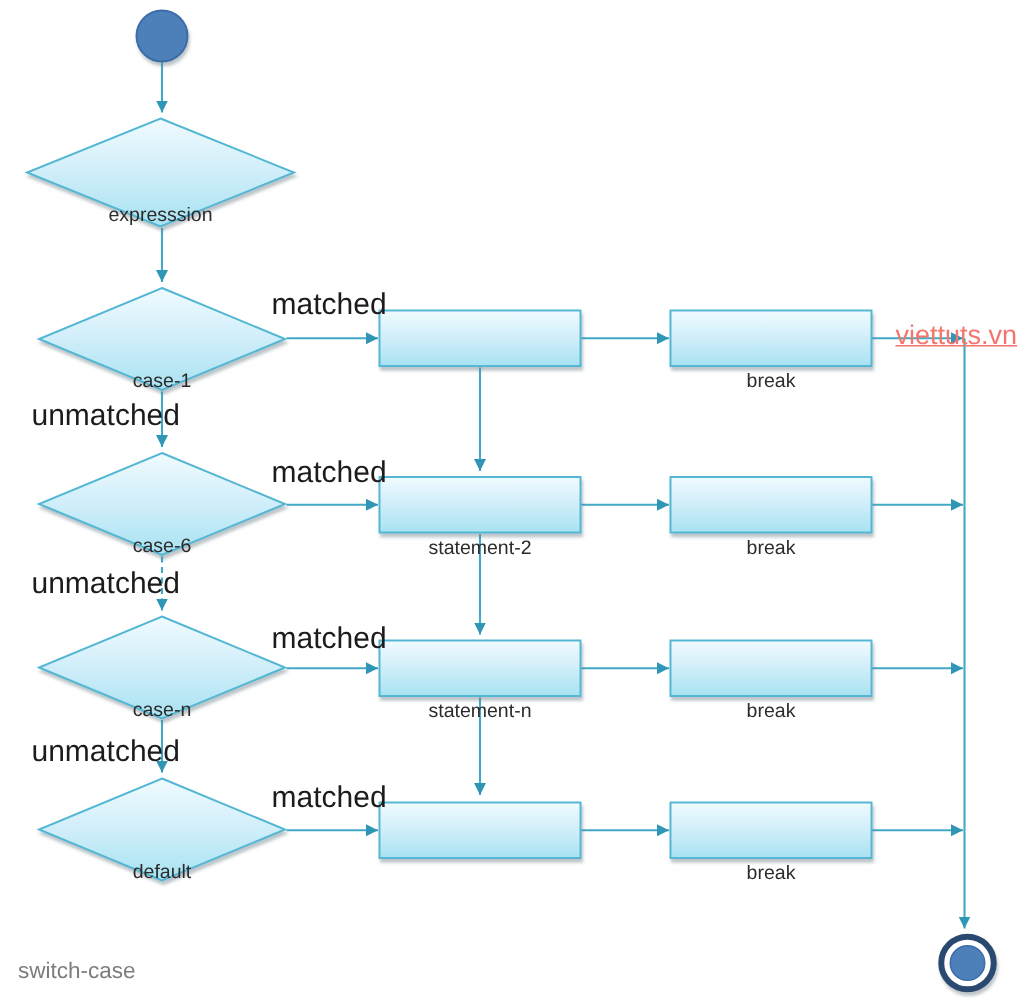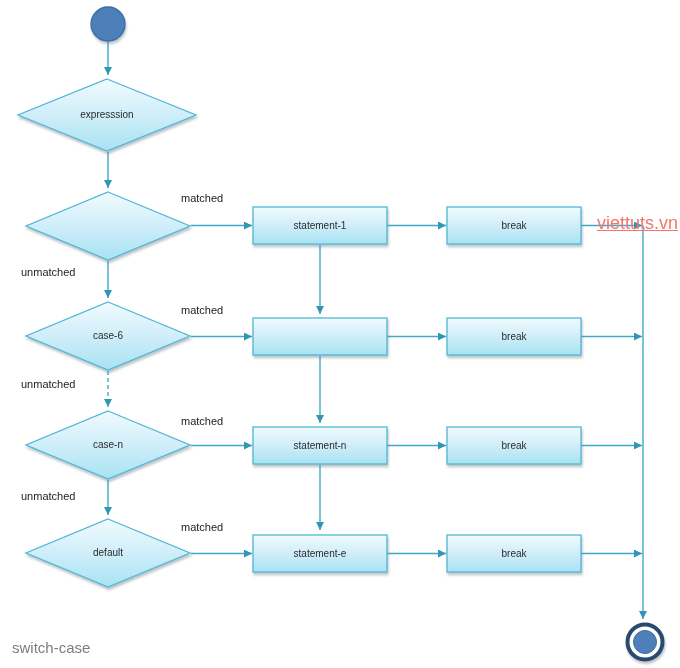--- a/index.html
+++ b/index.html
@@ -11,24 +11,24 @@
     font-family: "Liberation Sans", "DejaVu Sans", sans-serif;
     overflow: hidden;
   }
   .canvas svg { position: absolute; left: 0; top: 0; }
   .lbl {
     position: absolute;
     color: #2b2b2b;
     text-align: center;
     white-space: nowrap;
   }
-  .node-lbl { font-size: 10px; }
+  .node-lbl { font-size: 13px; margin-top: 28px; }
   .edge-lbl {
     position: absolute;
-    font-size: 11px;
+    font-size: 20px;
     color: #1c1c1c;
     text-align: left;
     white-space: nowrap;
   }
   .diagram-title {
     position: absolute;
     left: 12px;
     top: 639px;
     font-size: 15px;
     color: #7d7d7d;
@@ -111,27 +111,27 @@
       <rect x="447" y="427" width="134" height="37"></rect>
       <rect x="447" y="535" width="134" height="37"></rect>
 
       <circle cx="645" cy="642" r="17.5" fill="#ffffff" stroke="#2c4a70" stroke-width="4"></circle>
       <circle cx="645" cy="642" r="11.5" fill="#4d7fb8" stroke="#3c6da8" stroke-width="1"></circle>
     </g>
   </svg>
 
   <div class="lbl node-lbl" style="left:17px;top:103px;width:180px;height:24px;line-height:24px;">expresssion</div>
 
+  <div class="lbl node-lbl" style="left:28px;top:214px;width:160px;height:24px;line-height:24px;">case-1</div>
   <div class="lbl node-lbl" style="left:28px;top:324px;width:160px;height:24px;line-height:24px;">case-6</div>
   <div class="lbl node-lbl" style="left:28px;top:541px;width:160px;height:24px;line-height:24px;">default</div>
   <div class="lbl node-lbl" style="left:28px;top:433px;width:160px;height:24px;line-height:24px;">case-n</div>
 
-  <div class="lbl node-lbl" style="left:253px;top:207px;width:134px;height:37px;line-height:37px;">statement-1</div>
+  <div class="lbl node-lbl" style="left:253px;top:318px;width:134px;height:37px;line-height:37px;">statement-2</div>
   <div class="lbl node-lbl" style="left:253px;top:427px;width:134px;height:37px;line-height:37px;border-radius:10px;">statement-n</div>
-  <div class="lbl node-lbl" style="left:253px;top:535px;width:134px;height:37px;line-height:37px;">statement-e</div>
 
   <div class="lbl node-lbl" style="left:447px;top:207px;width:134px;height:37px;line-height:37px;">break</div>
   <div class="lbl node-lbl" style="left:447px;top:318px;width:134px;height:37px;line-height:37px;">break</div>
   <div class="lbl node-lbl" style="left:447px;top:427px;width:134px;height:37px;line-height:37px;">break</div>
   <div class="lbl node-lbl" style="left:447px;top:535px;width:134px;height:37px;line-height:37px;">break</div>
 
   <div class="edge-lbl" style="left:181px;top:192px;">matched</div>
   <div class="edge-lbl" style="left:181px;top:304px;">matched</div>
   <div class="edge-lbl" style="left:181px;top:415px;">matched</div>
   <div class="edge-lbl" style="left:181px;top:521px;">matched</div>

